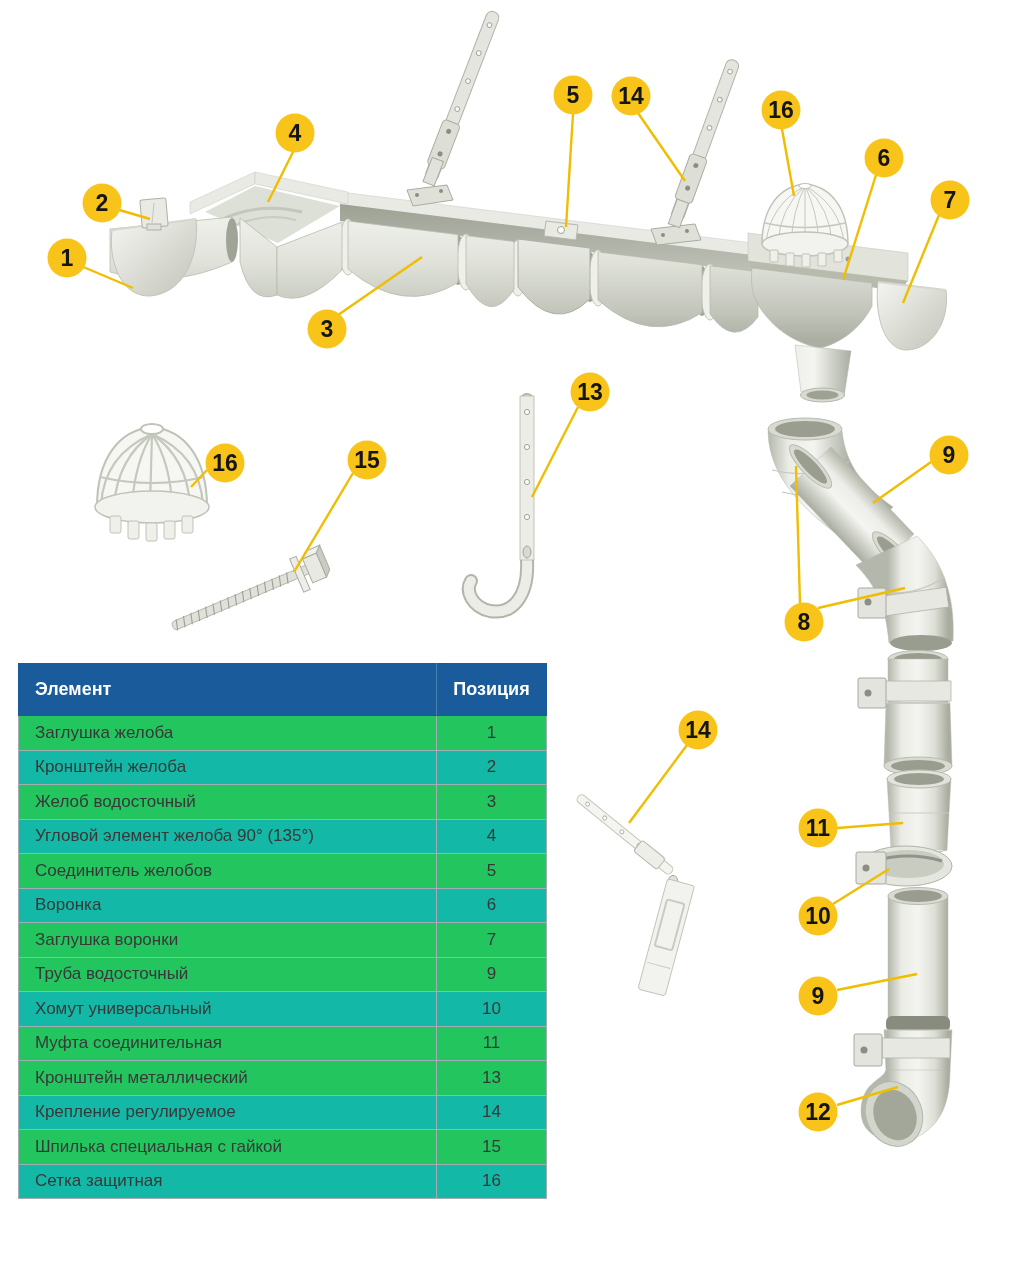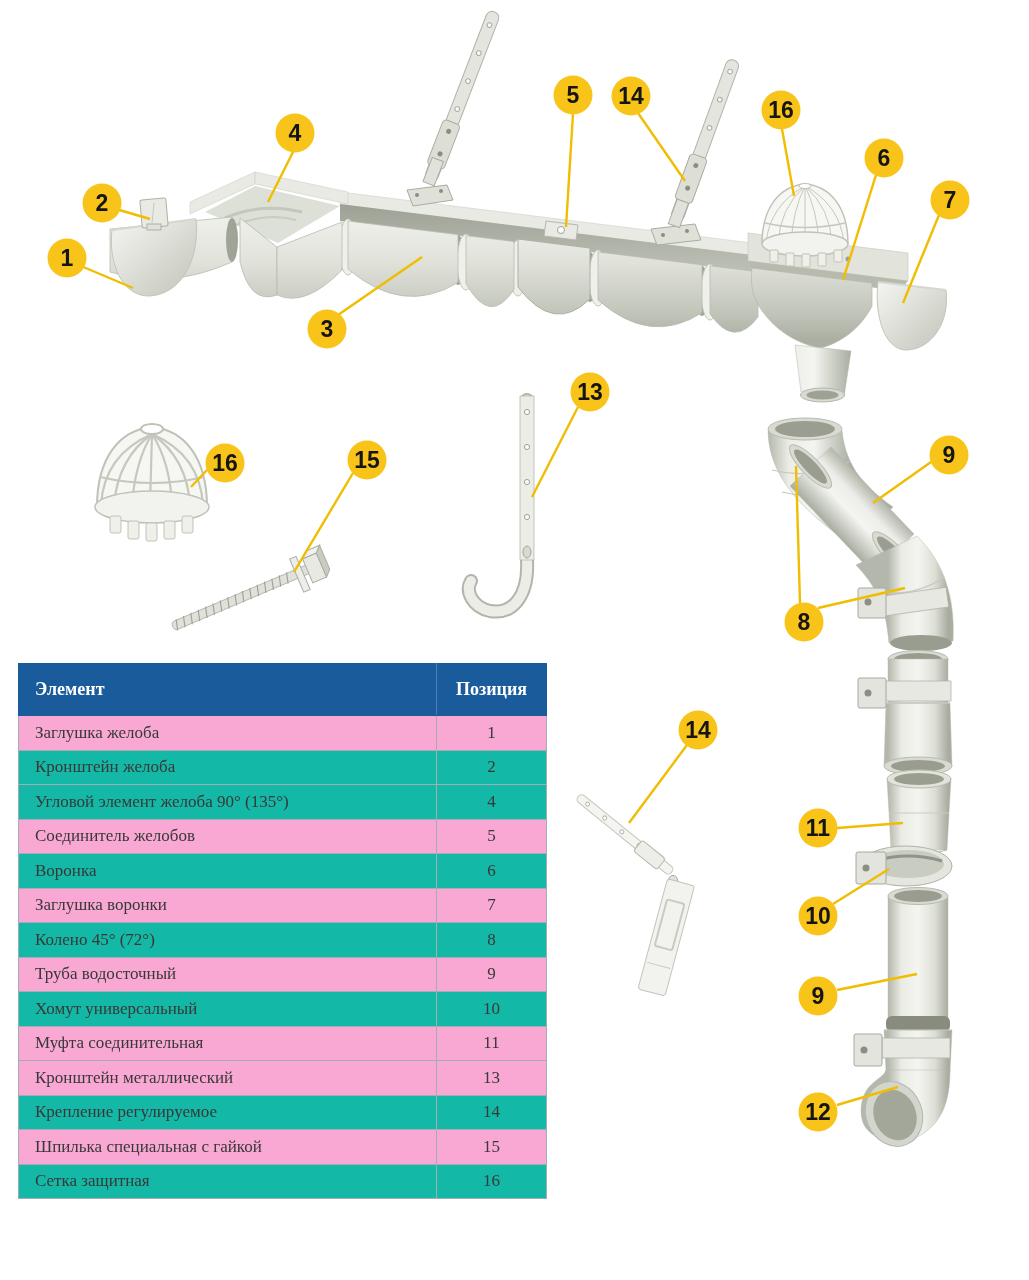--- a/index.html
+++ b/index.html
@@ -1,27 +1,27 @@
 <!DOCTYPE html>
 <html><head>
 <meta charset="utf-8">
 <style>
   html,body{margin:0;padding:0;background:#ffffff;}
   .stage{position:relative;width:1029px;height:1280px;background:#fff;overflow:hidden;
          font-family:"Liberation Sans",sans-serif;}
   .stage svg{position:absolute;left:0;top:0;}
   
   .parts-table{position:absolute;left:18px;top:663px;width:507px;border-collapse:collapse;
-               table-layout:fixed;font-family:Liberation Serif, serif;}
+               table-layout:fixed;font-family:Liberation Sans, sans-serif;}
   .parts-table th{background:#1A5B9C;color:#fff;font-size:18px;font-weight:bold;
                   height:49px;border:1px solid #1A5B9C;}
   .parts-table th.el{width:400px;text-align:left;padding-left:16px;border-right:1px solid #4A7FB5;}
   .parts-table th.pos{width:107px;text-align:center;}
   .parts-table td{height:33.5px;font-size:17px;color:#383838;border:1px solid #A3ADB5;
-                  padding:0 4px 0 16px;white-space:nowrap;overflow:hidden;background:#f9a8d4;}
+                  padding:0 4px 0 16px;white-space:nowrap;overflow:hidden;background:#22c55e;}
   .parts-table td.pos{text-align:center;padding:0;}
   .parts-table tr.alt td{background:#14b8a6;}
   .callout-num{font:bold 23px "Liberation Sans",sans-serif;text-anchor:middle;fill:#151515;}
 </style>
 </head>
 <body>
 
 <div class="stage">
 
   <svg id="diagram-svg" width="1029" height="1280" viewBox="0 0 1029 1280">
@@ -438,40 +438,40 @@
     </thead>
     <tbody id="table-body">
         <tr>
           <td>Заглушка желоба</td>
           <td class="pos">1</td>
         </tr>
         <tr class="alt">
           <td>Кронштейн желоба</td>
           <td class="pos">2</td>
         </tr>
+        <tr>
+          <td>Желоб водосточный</td>
+          <td class="pos">3</td>
+        </tr>
         <tr class="alt">
           <td>Угловой элемент желоба 90° (135°)</td>
           <td class="pos">4</td>
         </tr>
         <tr>
           <td>Соединитель желобов</td>
           <td class="pos">5</td>
         </tr>
         <tr class="alt">
           <td>Воронка</td>
           <td class="pos">6</td>
         </tr>
         <tr>
           <td>Заглушка воронки</td>
           <td class="pos">7</td>
         </tr>
-        <tr class="alt">
-          <td>Колено 45° (72°)</td>
-          <td class="pos">8</td>
-        </tr>
         <tr>
           <td>Труба водосточный</td>
           <td class="pos">9</td>
         </tr>
         <tr class="alt">
           <td>Хомут универсальный</td>
           <td class="pos">10</td>
         </tr>
         <tr>
           <td>Муфта соединительная</td>

